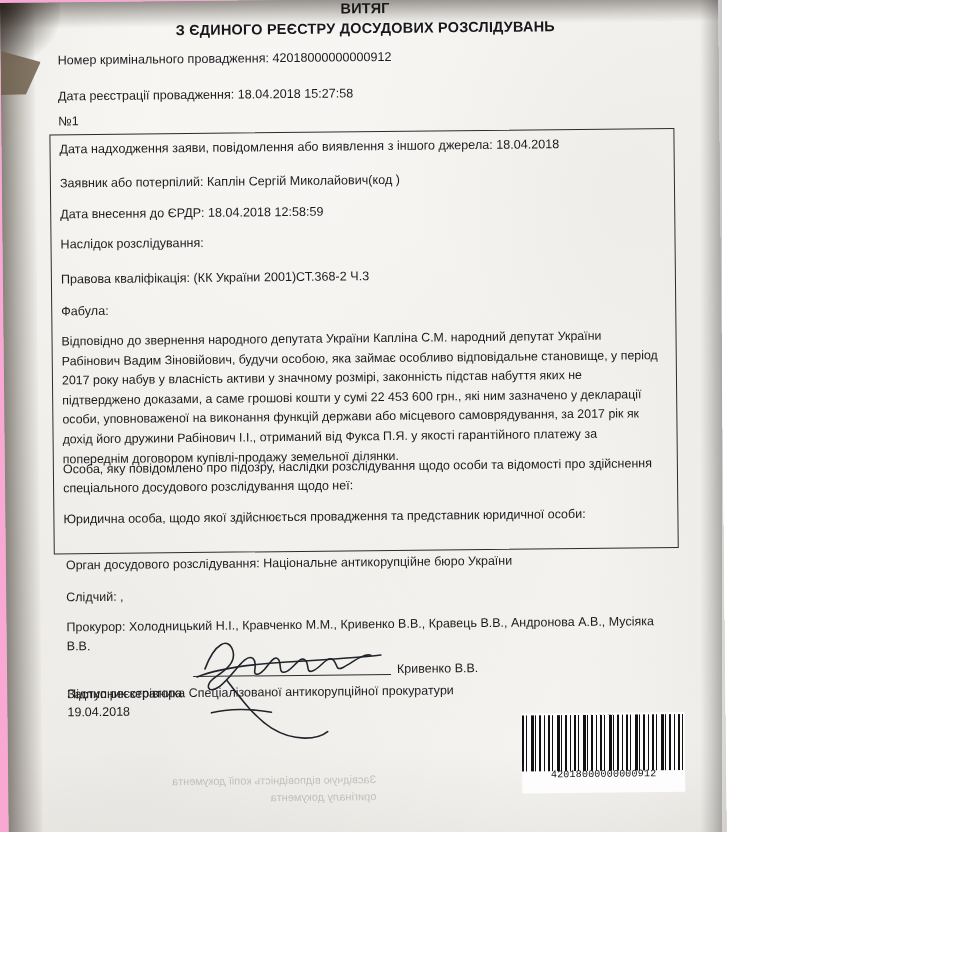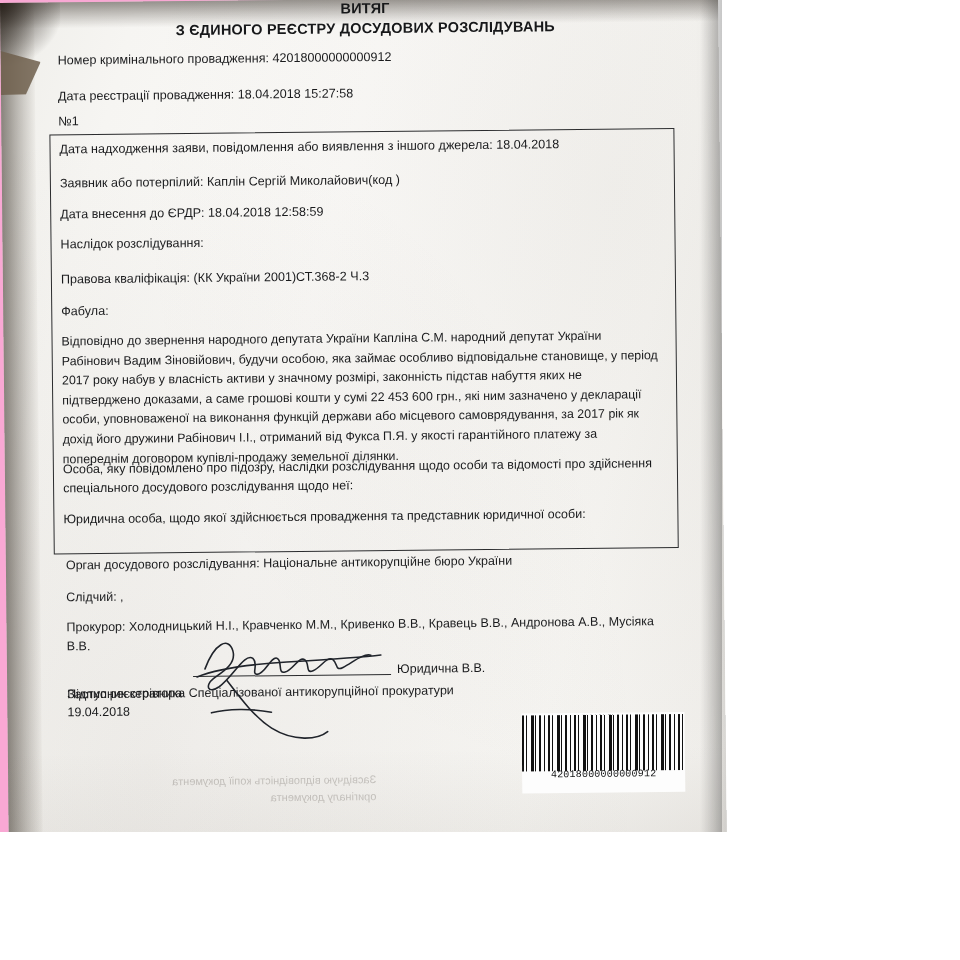--- a/index.html
+++ b/index.html
@@ -288,21 +288,21 @@
     <div class="fabula">Відповідно до звернення народного депутата України Капліна С.М. народний депутат України Рабінович Вадим Зіновійович, будучи особою, яка займає особливо відповідальне становище, у період 2017 року набув у власність активи у значному розмірі, законність підстав набуття яких не підтверджено доказами, а саме грошові кошти у сумі 22 453 600 грн., які ним зазначено у декларації особи, уповноваженої на виконання функцій держави або місцевого самоврядування, за 2017 рік як дохід його дружини Рабінович І.І., отриманий від Фукса П.Я. у якості гарантійного платежу за попереднім договором купівлі-продажу земельної ділянки.</div>
     <div class="after1">Особа, яку повідомлено про підозру, наслідки розслідування щодо особи та відомості про здійснення спеціального досудового розслідування щодо неї:</div>
     <div class="after2">Юридична особа, щодо якої здійснюється провадження та представник юридичної особи:</div>
 
     <div class="tail t1">Орган досудового розслідування: Національне антикорупційне бюро України</div>
     <div class="tail t2">Слідчий: ,</div>
     <div class="tail t3">Прокурор: Холодницький Н.І., Кравченко М.М., Кривенко В.В., Кравець В.В., Андронова А.В., Мусіяка В.В.</div>
 
     <div class="tail t4">Підпис реєстратора</div>
     <div class="sig-line"></div>
-    <div class="tail t-sig-name">Юридична В.В.</div>
+    <div class="tail t-sig-name">Кривенко В.В.</div>
     <div class="tail t5">Заступник керівника Спеціалізованої антикорупційної прокуратури</div>
     <div class="tail t6">19.04.2018</div>
 
     <svg class="signature" viewBox="0 0 300 140">
       <g fill="none" stroke="#20242b" stroke-width="1.6" stroke-linecap="round" stroke-linejoin="round">
         <path d="M38 52 C48 26, 62 20, 66 34 C70 48, 54 56, 46 62 C38 68, 40 78, 52 70 C66 60, 78 36, 86 42 C92 47, 84 58, 90 58 C98 58, 104 40, 110 42 C116 44, 110 58, 118 56 C126 54, 132 40, 138 44 C143 48, 138 58, 146 55 C154 52, 160 40, 166 44 C171 48, 168 56, 176 52 C186 47, 196 38, 204 40"></path>
         <path d="M30 60 C50 52, 80 48, 120 46 C160 44, 196 42, 214 40"></path>
         <path d="M60 64 C72 80, 86 100, 104 112 C126 126, 150 124, 160 116"></path>
         <path d="M44 96 C60 92, 84 92, 104 96"></path>
       </g>

